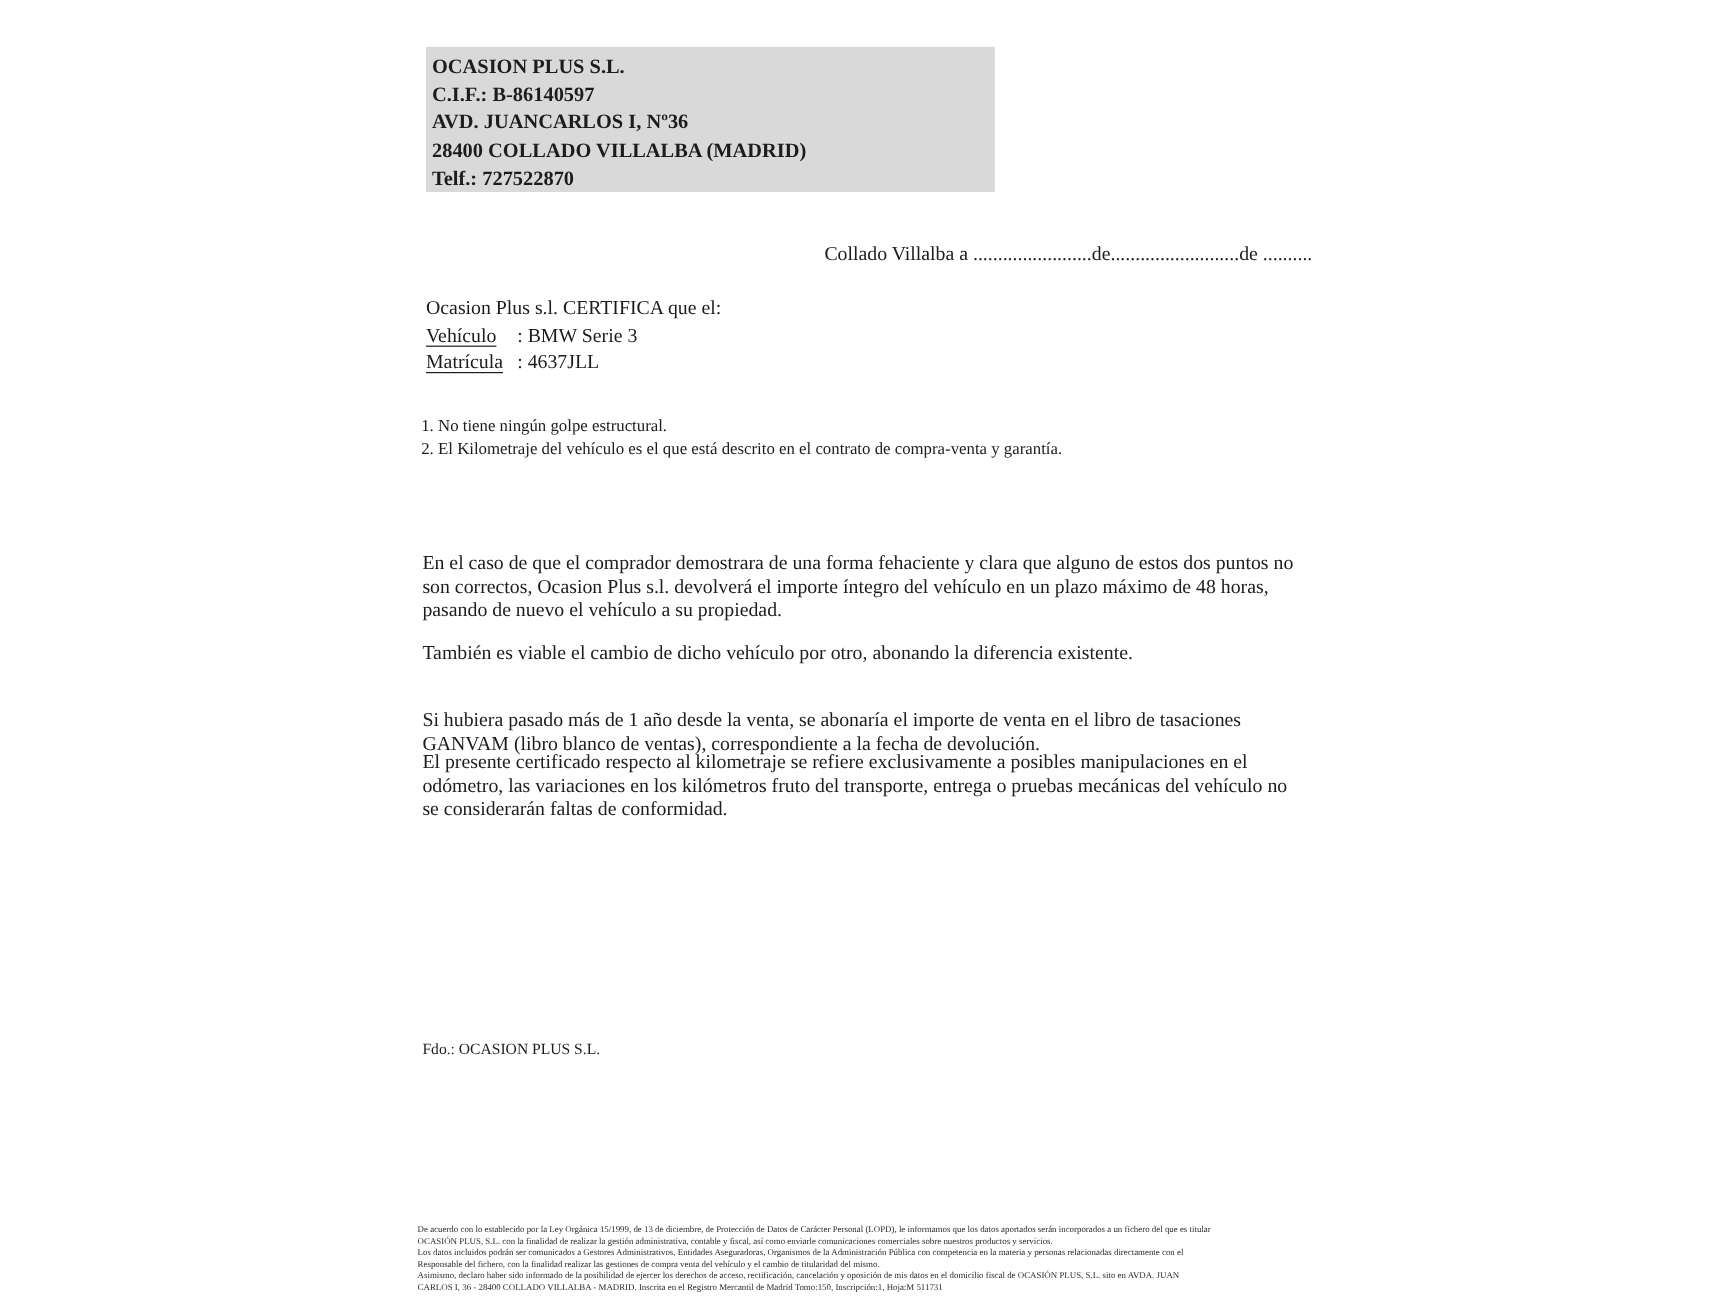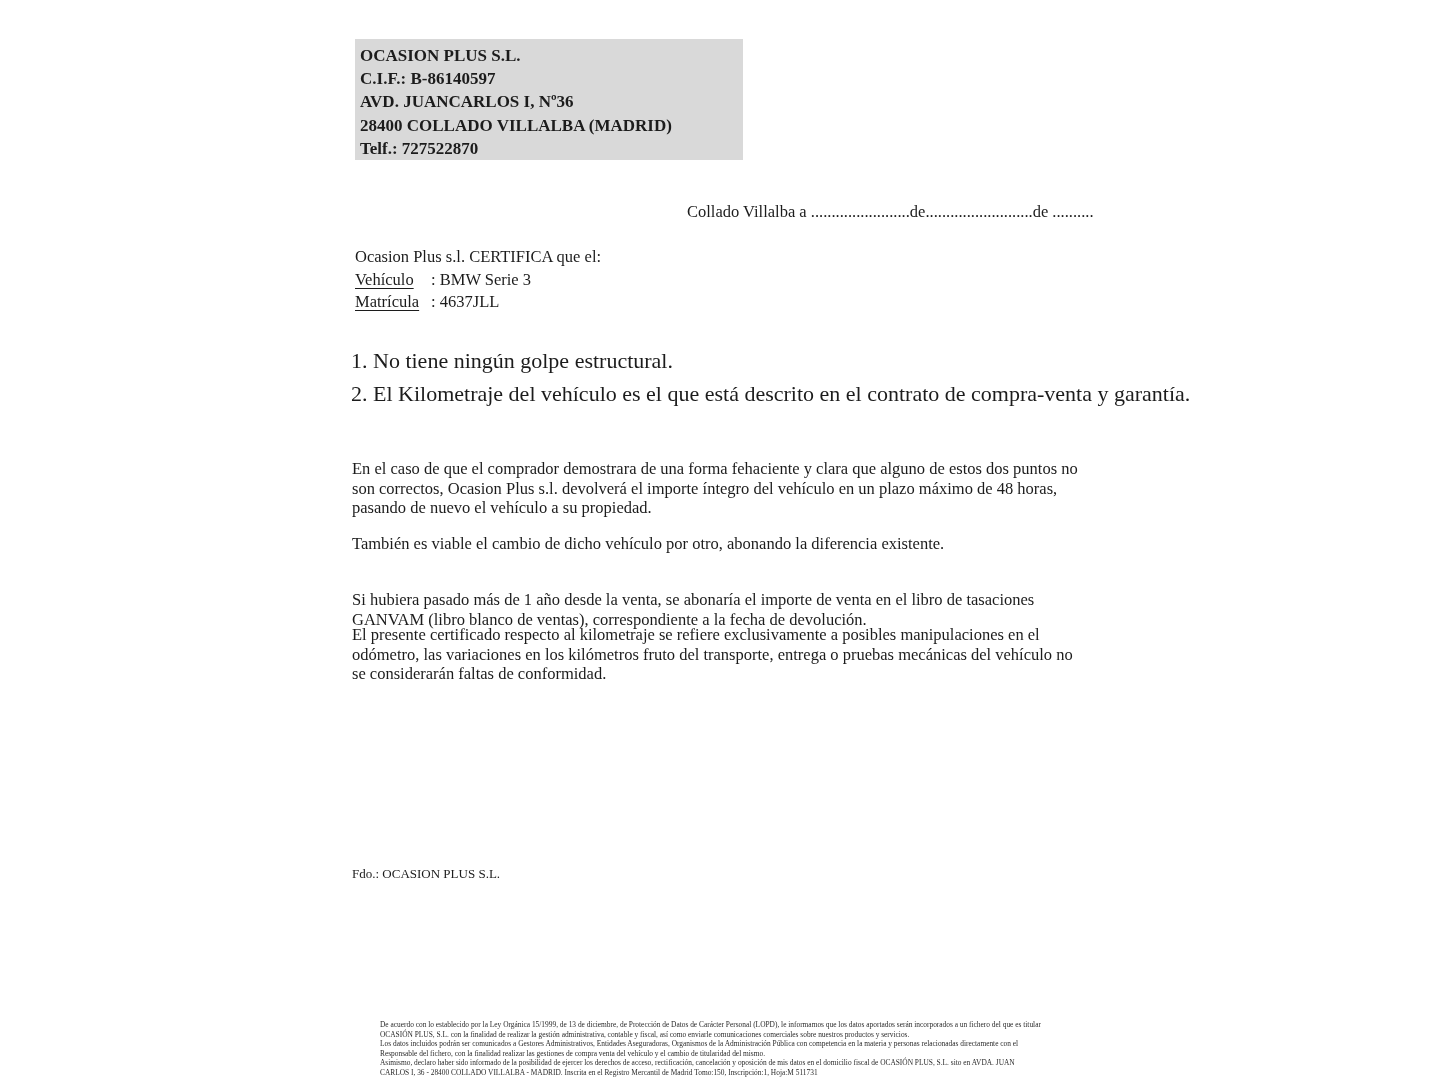--- a/index.html
+++ b/index.html
@@ -13,21 +13,21 @@
     height: 1080px;
     background: #ffffff;
     font-family: "Liberation Serif", serif;
     color: #1c1c1c;
     overflow: hidden;
   }
   .company-box {
     position: absolute;
     left: 355px;
     top: 39px;
-    width: 388px;
+    width: 474px;
     height: 121px;
     background: #d9d9d9;
     box-sizing: border-box;
     padding: 5px 0 0 5px;
     font-weight: bold;
     font-size: 17px;
     line-height: 23.2px;
     white-space: nowrap;
   }
   .date-line {
@@ -48,25 +48,25 @@
   }
   .cert-label {
     display: inline-block;
     min-width: 76px;
     text-decoration: underline;
     text-underline-offset: 3px;
   }
   .point {
     position: absolute;
     left: 351px;
-    font-size: 22px;
+    font-size: 14px;
     white-space: nowrap;
   }
   .point-1 { top: 348px; }
-  .point-2 { top: 381px; }
+  .point-2 { top: 367px; }
   .para {
     position: absolute;
     left: 352px;
     width: 745px;
     font-size: 16.5px;
     line-height: 19.6px;
     white-space: pre-line;
   }
   .para-1 { top: 459px; }
   .para-2 { top: 534px; }
@@ -82,21 +82,20 @@
   .legal-footer {
     position: absolute;
     left: 348px;
     top: 1020px;
     font-size: 7.4px;
     line-height: 9.6px;
     color: #2b2b2b;
   }
   .legal-footer div {
     white-space: nowrap;
-    margin-left: 32px;
   }
 </style>
 </head>
 <body>
 
 <div class="page">
 
   <div class="company-box">
     <div>OCASION PLUS S.L.</div>
     <div>C.I.F.: B-86140597</div>

